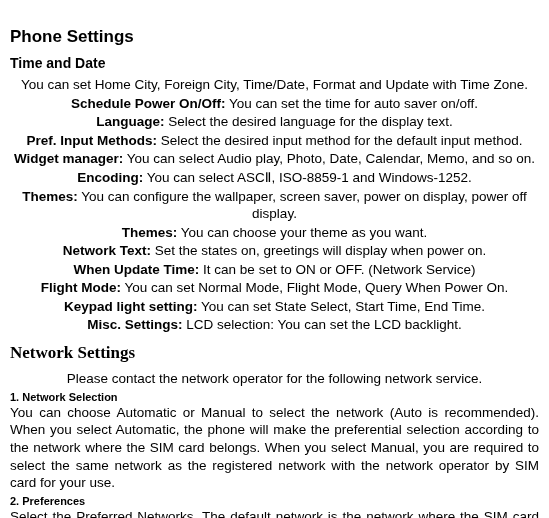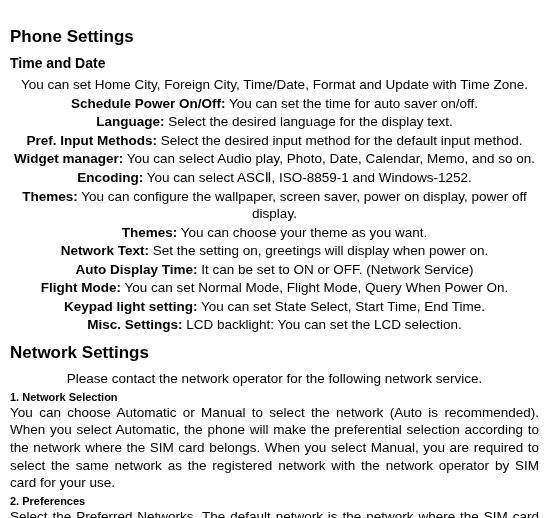--- a/index.html
+++ b/index.html
@@ -26,20 +26,21 @@
     margin: 0 0 1px 0;
     text-align: center;
   }
   .bold {
     font-weight: bold;
   }
   .net-h1 {
     font-size: 17px;
     font-weight: bold;
     margin: 8px 0 6px 0;
+    font-family: Liberation Serif, serif;
   }
   .sub {
     font-size: 11px;
     font-weight: bold;
     margin: 2px 0 0 0;
   }
   .justify {
     text-align: justify;
   }
 </style>
@@ -51,25 +52,25 @@
 <h2>Time and Date</h2>
 <div class="line">You can set Home City, Foreign City, Time/Date, Format and Update with Time Zone.</div>
 
 <div class="line"><span class="bold">Schedule Power On/Off:</span><span> You can set the time for auto saver on/off.</span></div>
 <div class="line"><span class="bold">Language:</span><span> Select the desired language for the display text.</span></div>
 <div class="line"><span class="bold">Pref. Input Methods:</span><span> Select the desired input method for the default input method.</span></div>
 <div class="line"><span class="bold">Widget manager:</span><span> You can select Audio play, Photo, Date, Calendar, Memo, and so on.</span></div>
 <div class="line"><span class="bold">Encoding:</span><span> You can select ASCⅡ, ISO-8859-1 and Windows-1252.</span></div>
 <div class="line"><span class="bold">Themes:</span><span> You can configure the wallpaper, screen saver, power on display, power off display.</span></div>
 <div class="line"><span class="bold">Themes:</span><span> You can choose your theme as you want.</span></div>
-<div class="line"><span class="bold">Network Text:</span><span> Set the setting on, greetings will display when power on.</span></div>
-<div class="line"><span class="bold">Auto Display Time:</span><span> It can be set to ON or OFF. (Network Service)</span></div>
+<div class="line"><span class="bold">Network Text:</span><span> Set the states on, greetings will display when power on.</span></div>
+<div class="line"><span class="bold">When Update Time:</span><span> It can be set to ON or OFF. (Network Service)</span></div>
 <div class="line"><span class="bold">Flight Mode:</span><span> You can set Normal Mode, Flight Mode, Query When Power On.</span></div>
 <div class="line"><span class="bold">Keypad light setting:</span><span> You can set State Select, Start Time, End Time.</span></div>
-<div class="line"><span class="bold">Misc. Settings:</span><span> LCD backlight: You can set the LCD selection.</span></div>
+<div class="line"><span class="bold">Misc. Settings:</span><span> LCD selection: You can set the LCD backlight.</span></div>
 
 <div class="net-h1">Network Settings</div>
 <div class="line">Please contact the network operator for the following network service.</div>
 
 <div class="sub">1. Network Selection</div>
 <div class="line justify">You can choose Automatic or Manual to select the network (Auto is recommended). When you select Automatic, the phone will make the preferential selection according to the network where the SIM card belongs. When you select Manual, you are required to select the same network as the registered network with the network operator by SIM card for your use.</div>
 
 <div class="sub">2. Preferences</div>
 <div class="line justify">Select the Preferred Networks. The default network is the network where the SIM card belongs. Select Options to perform the following operations:</div>
 

